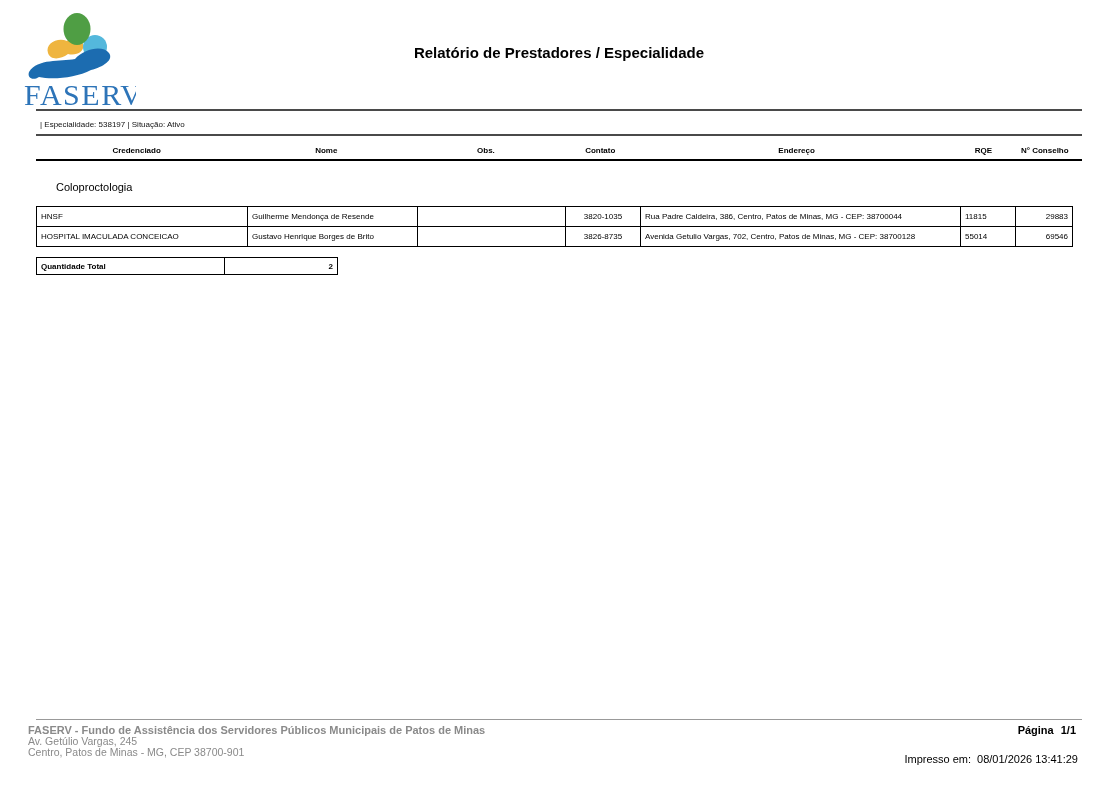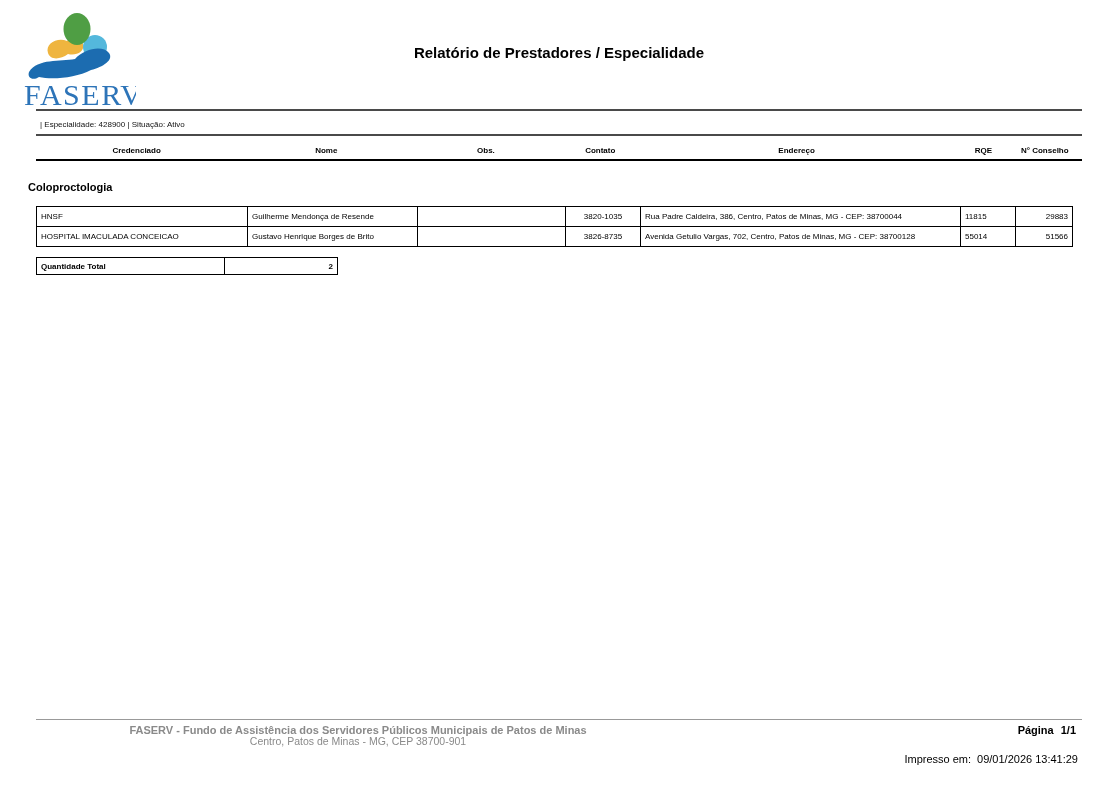--- a/index.html
+++ b/index.html
@@ -30,22 +30,22 @@
     position:absolute; left:36px; top:146px; width:1036px;
     display:flex; font-size:8px; font-weight:bold;gap:8px;
   }
   .col-headers .hc { text-align:center; }
   .rule-3 { top:159px; height:2px; background:#000; }
   
   .c0{width:211px;} .c1{width:170px;} .c2{width:148px;} .c3{width:75px;}
   .c4{width:320px;} .c5{width:55px;} .c6{width:57px;}
   
   .section-title {
-    position:absolute; left:28px; top:181px;
-    font-size:11px; font-weight:bold;
+    position:absolute; left:56px; top:181px;
+    font-size:11px; font-weight:normal;
   }
   table.data-table {
     position:absolute; left:36px; top:206px; width:1036px;
     border-collapse:collapse; table-layout:fixed;
     font-size:8px;
   }
   table.data-table td {
     border:1px solid #000; height:20px;
     padding:0 4px; overflow:hidden; white-space:nowrap;
   }
@@ -61,22 +61,22 @@
     width:189px; height:18px; border:1px solid #000;
     display:flex; align-items:center; padding-left:4px;
   }
   .total-box .t-value {
     width:113px; height:18px; border:1px solid #000; border-left:none;
     display:flex; align-items:center; justify-content:flex-end; padding-right:4px;
   }
   
   .footer-rule { position:absolute; left:36px; top:719px; width:1046px; height:1px; background:#999; }
   .footer-left {
-    position:absolute; left:38px; top:724px; width:640px;
-    color:#8a8a8a; font-size:10.5px; line-height:11px;text-align:center;
+    position:absolute; left:28px; top:724px; width:640px;
+    color:#8a8a8a; font-size:10.5px; line-height:11px;
   }
   .footer-left .org { font-size:11px; font-weight:bold; line-height:12px; }
   .footer-page {
     position:absolute; right:42px; top:724px;
     font-size:11px; font-weight:bold; color:#000;
   }
   .footer-page .gap { display:inline-block; width:7px; }
   .footer-printed {
     position:absolute; right:40px; top:753px;
     font-size:11px; color:#000;
@@ -94,21 +94,21 @@
       <circle cx="71" cy="35" r="12" fill="#54B8DC"></circle>
       <ellipse cx="53" cy="17" rx="13.5" ry="16" fill="#4F9E44"></ellipse>
       <path d="M5,60 C14,46 36,50 51,47 C61,36 79,33 85,41 C90,48 79,55 67,58 C52,66 28,68 15,65 C9,69 3,66 5,60 Z" fill="#1C6CB0"></path>
       <text x="0" y="93" font-family="Liberation Serif, serif" font-size="30" letter-spacing="1.5" fill="#2D74B8">FASERV</text>
     </svg>
   </div>
 
   <div class="report-title">Relatório de Prestadores / Especialidade</div>
 
   <div class="rule rule-1"></div>
-  <div class="filter-line">| Especialidade: 428900 | Situação: Ativo</div>
+  <div class="filter-line">| Especialidade: 538197 | Situação: Ativo</div>
   <div class="rule rule-2"></div>
 
   <div class="col-headers">
     <div class="hc c0">Credenciado</div>
     <div class="hc c1">Nome</div>
     <div class="hc c2">Obs.</div>
     <div class="hc c3">Contato</div>
     <div class="hc c4">Endereço</div>
     <div class="hc c5">RQE</div>
     <div class="hc c6">N° Conselho</div>
@@ -137,35 +137,36 @@
         <td class="al">11815</td>
         <td class="ar">29883</td>
       </tr>
       <tr>
         <td class="al">HOSPITAL IMACULADA CONCEICAO</td>
         <td class="al">Gustavo Henrique Borges de Brito</td>
         <td class="al"></td>
         <td class="ac">3826-8735</td>
         <td class="al">Avenida Getulio Vargas, 702, Centro, Patos de Minas, MG - CEP: 38700128</td>
         <td class="al">55014</td>
-        <td class="ar">51566</td>
+        <td class="ar">69546</td>
       </tr>
     </tbody>
   </table>
 
   <div class="total-box">
     <div class="t-label">Quantidade Total</div>
     <div class="t-value">2</div>
   </div>
 
   <div class="footer-rule"></div>
   <div class="footer-left">
     <div class="org">FASERV - Fundo de Assistência dos Servidores Públicos Municipais de Patos de Minas</div>
+    <div>Av. Getúlio Vargas, 245</div>
     <div>Centro, Patos de Minas - MG, CEP 38700-901</div>
   </div>
   <div class="footer-page">
     <span>Página</span><span class="gap"></span><span>1/1</span>
   </div>
   <div class="footer-printed">
-    <span>Impresso em:</span><span class="gap"></span><span>09/01/2026 13:41:29</span>
+    <span>Impresso em:</span><span class="gap"></span><span>08/01/2026 13:41:29</span>
   </div>
 
 </div>
 
 </body></html>

